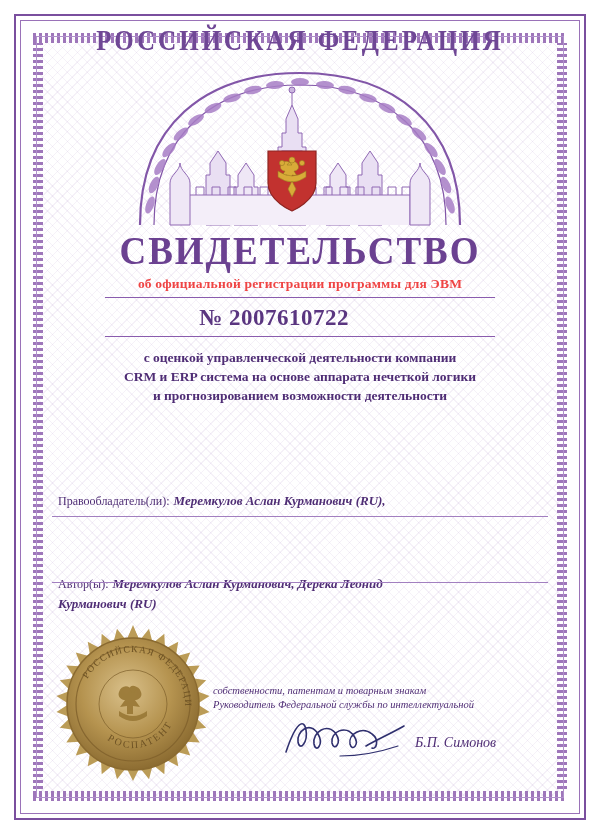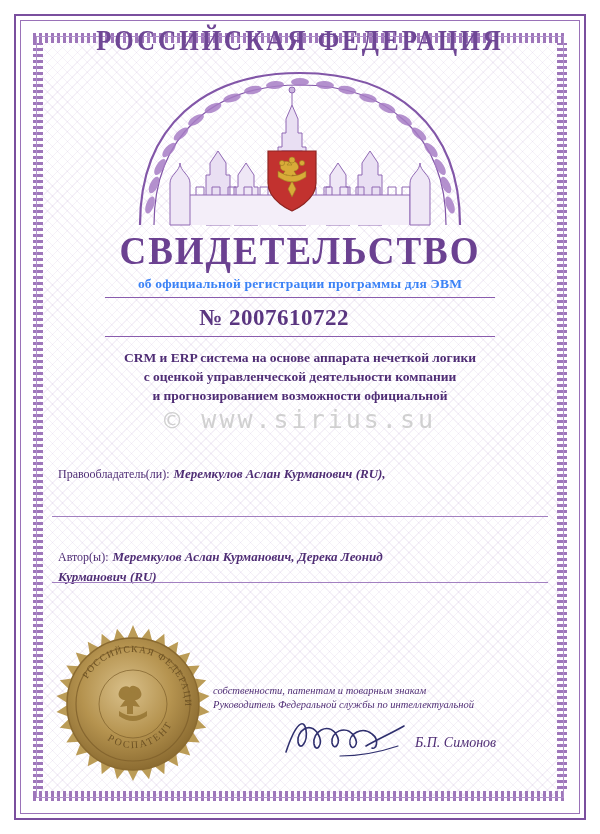--- a/index.html
+++ b/index.html
@@ -116,21 +116,21 @@
     transform: scaleY(1.1);
   }
   .subtitle {
     position: absolute;
     top: 276px;
     left: 0;
     width: 600px;
     text-align: center;
     font-size: 13.5px;
     font-weight: bold;
-    color: #3b82f6;
+    color: #ef4444;
     letter-spacing: 0.2px;
   }
   .subtitle-rule {
     position: absolute;
     top: 297px;
     left: 105px;
     width: 390px;
     height: 1px;
     background: #8a5cae;
   }
@@ -164,20 +164,21 @@
     font-size: 13.5px;
     font-weight: bold;
     line-height: 19px;
     color: #4f2d75;
   }
 
   
   .field {
     position: absolute;
     color: #4f2d75;
+    margin-top: 27px;
   }
   .field-label {
     font-size: 12px;
     font-weight: normal;
   }
   .field-value {
     font-size: 13px;
     font-weight: bold;
     font-style: italic;
   }
@@ -367,29 +368,25 @@
     </svg>
   </div>
 
   <div class="main-title">СВИДЕТЕЛЬСТВО</div>
   <div class="subtitle">об официальной регистрации программы для ЭВМ</div>
   <div class="subtitle-rule"></div>
   <div class="reg-number">№ 2007610722</div>
   <div class="number-rule"></div>
 
   <div class="program-name">
+    <div>с оценкой управленческой деятельности компании</div>
     <div>CRM и ERP система на основе аппарата нечеткой логики</div>
-    <div>с оценкой управленческой деятельности компании</div>
-    <div>и прогнозированием возможности официальной</div>
-  </div>
-
-  <div class="watermark">
-    <span class="copy">©</span>
-    <span>www.sirius.su</span>
-  </div>
+    <div>и прогнозированием возможности деятельности</div>
+  </div>
+
 
   <div class="field holder-block">
     <span class="field-label">Правообладатель(ли):</span>
     <span class="field-value">Меремкулов Аслан Курманович (RU),</span>
   </div>
   <div class="holder-rule"></div>
 
   <div class="field author-block">
     <span class="field-label">Автор(ы):</span>
     <span class="field-value">Меремкулов Аслан Курманович, Дерека Леонид</span>

